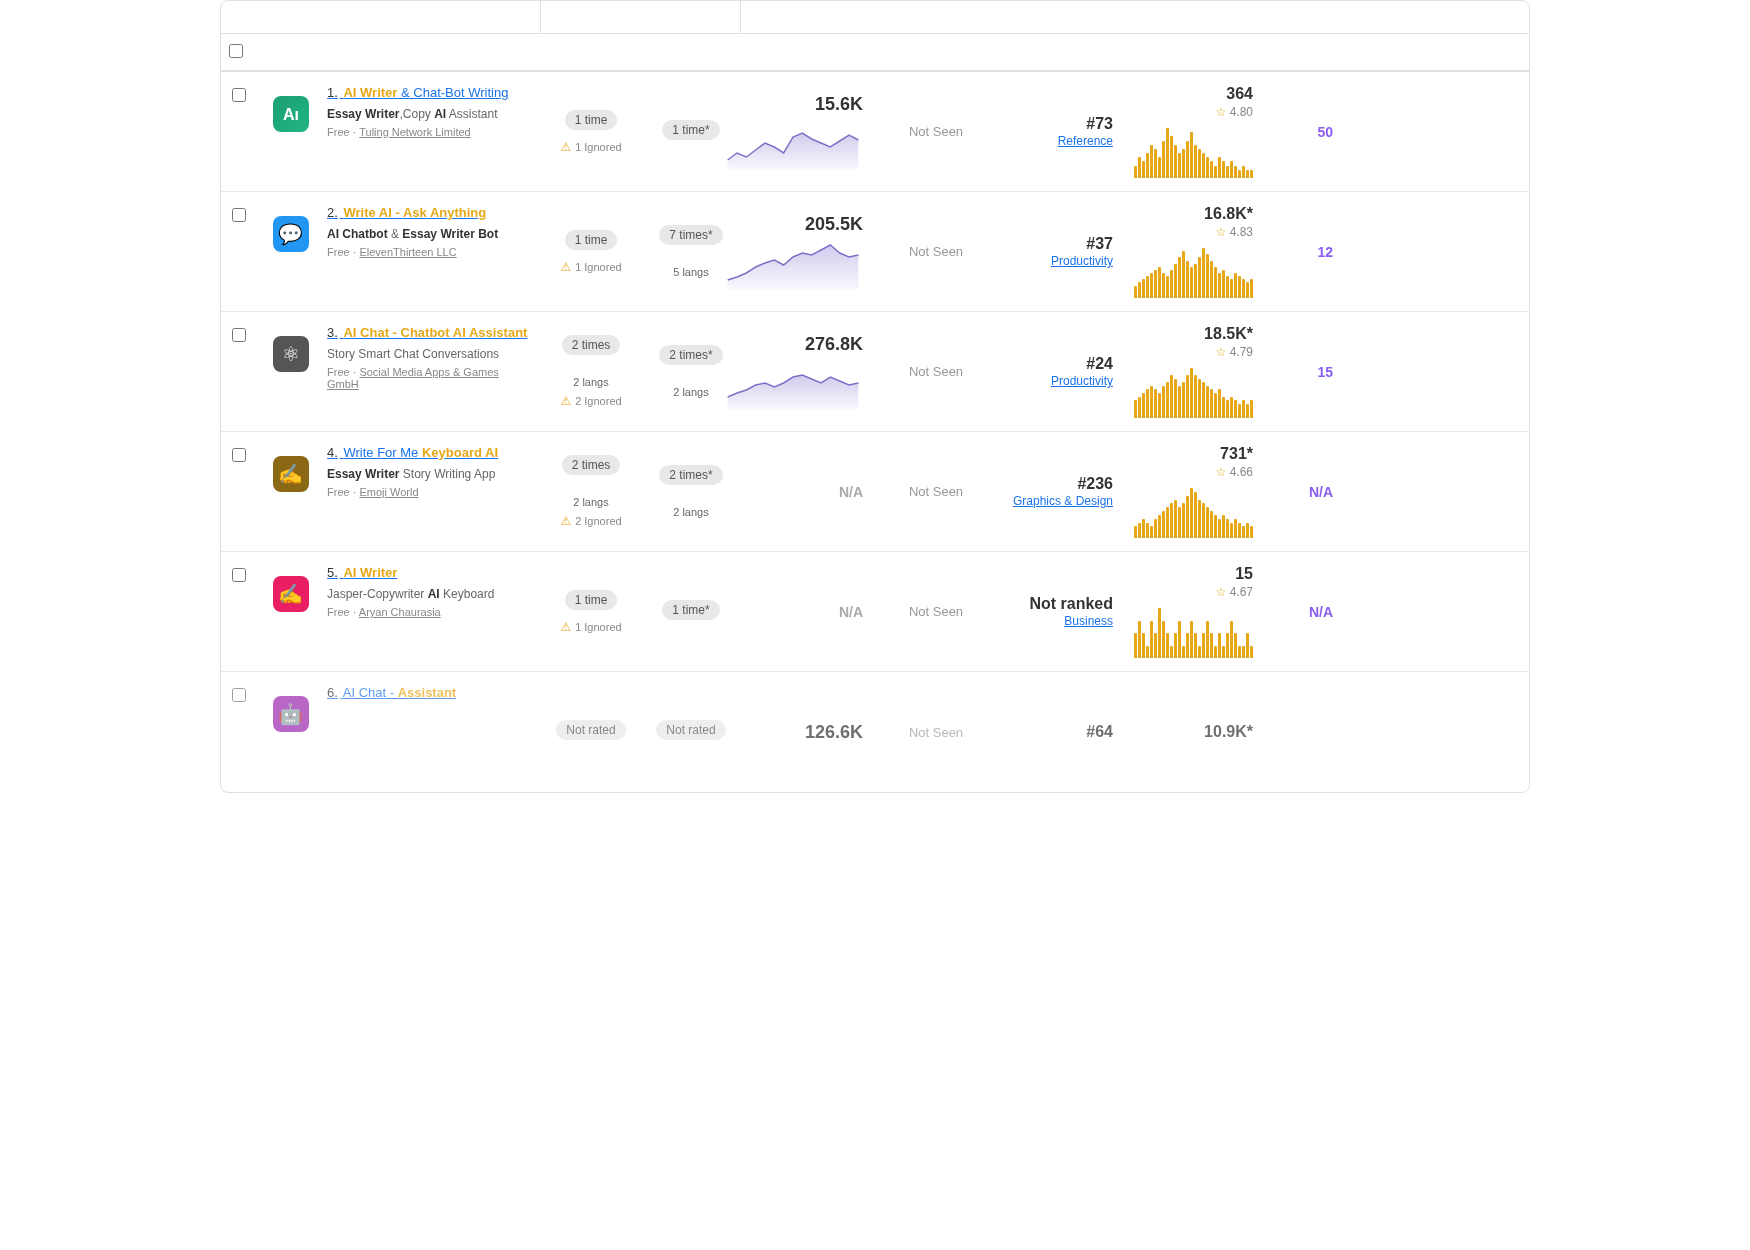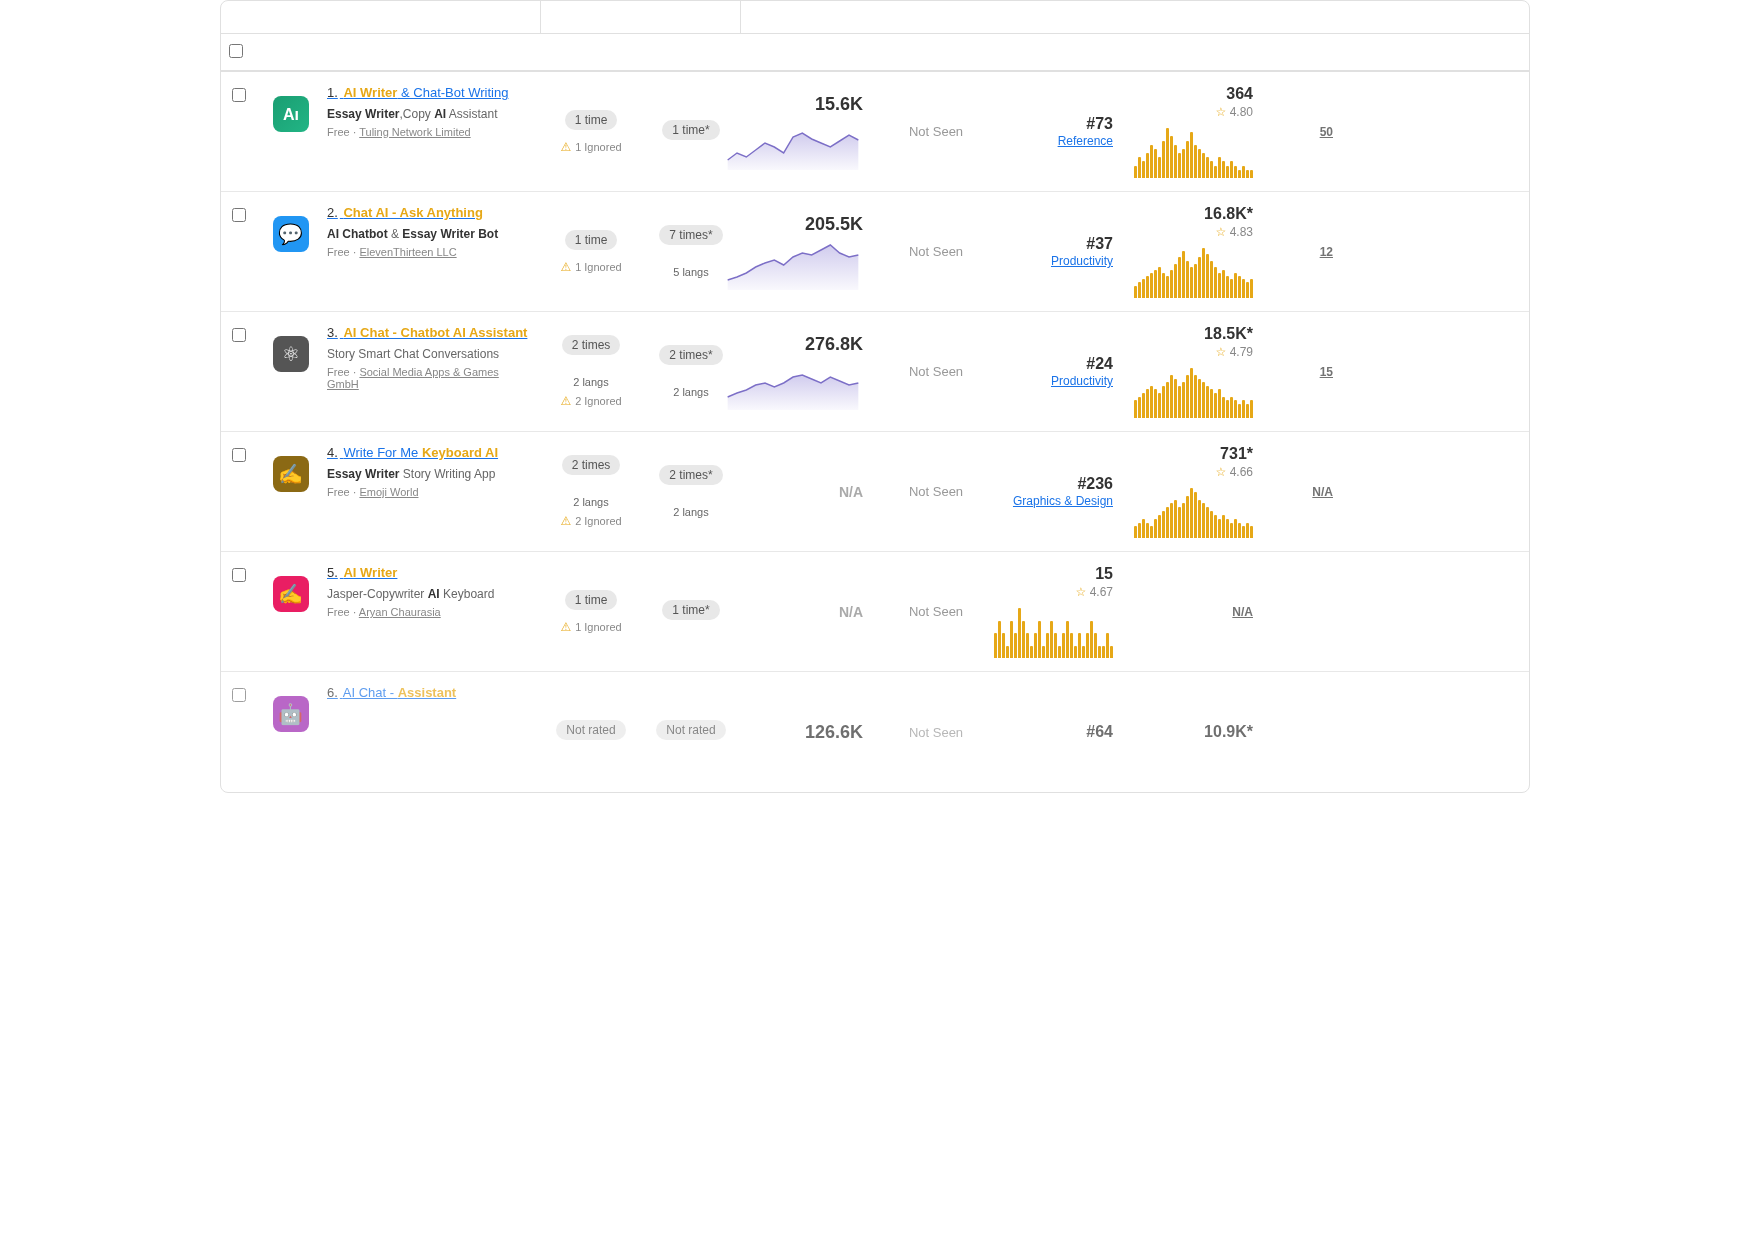--- a/index.html
+++ b/index.html
@@ -46,21 +46,21 @@
     .downloads { font-size: 18px; font-weight: 700; color: #333; text-align: right; }
     .na { color: #aaa; font-size: 14px; font-weight: 600; text-align: right; }
 
     .store-rank { font-size: 16px; font-weight: 700; color: #333; }
     .store-cat { font-size: 12px; color: #1a73e8; text-decoration: underline; text-align: right; }
 
     .ratings-count { font-size: 16px; font-weight: 700; color: #333; }
     .ratings-stars { font-size: 12px; color: #888; margin-top: 2px; }
     .ratings-stars .star { color: #e6a817; }
 
-    .dpr-val { font-size: 12px; font-weight: 700; color: #737373; text-decoration: underline; }
+    .dpr-val { font-size: 14px; font-weight: 700; color: #8b5cf6; }
 
     .bars-area { display: flex; align-items: flex-end; gap: 1px; height: 55px; margin-top: 4px; }
     .bar { background: #e6a817; border-radius: 1px 1px 0 0; }
 
     
     .sparkline { width: 140px; height: 55px; }
 
     input[type="checkbox"] { width: 14px; height: 14px; cursor: pointer; accent-color: #6c5fc7; }
 
     .row-number { font-size: 13px; color: #333; margin-right: 2px; }
@@ -198,21 +198,21 @@
     <div class="cell app-cell">
       <div class="app-icon">
             <svg width="36" height="36" viewBox="0 0 36 36">
               <rect width="36" height="36" rx="8" fill="#2196F3"></rect>
               <text x="18" y="25" text-anchor="middle" font-size="20" fill="white">💬</text>
             </svg>
           </div>
       <div class="app-info">
         <div class="app-name">
           <span class="row-number">2.</span>
-          <span class="highlight">Chat AI - Ask Anything</span>
+          <span class="highlight">Write AI - Ask Anything</span>
         </div>
         <div class="app-subtitle"><span class="bold">AI</span> <span class="bold">Chatbot</span> &amp; <span class="bold">Essay</span> <span class="bold">Writer</span> <span class="bold">Bot</span></div>
         <div class="app-meta">
           <span>Free</span>
            · <span class="underline">ElevenThirteen LLC</span>
         </div>
       </div>
     </div>
     <div class="cell center">
           <span class="badge">1 time</span>
@@ -500,20 +500,23 @@
     <div class="cell center">
           <span class="badge">1 time*</span>
         </div>
     <div class="cell right">
           <span class="na">N/A</span>
         </div>
     <div class="cell center">
       <span class="not-seen">Not Seen</span>
     </div>
     <div class="cell right">
+          <div style="text-align:right"><span class="store-rank">Not ranked</span><br><span class="store-cat">Business</span></div>
+        </div>
+    <div class="cell right">
           <span class="ratings-count">15</span>
           <span class="ratings-stars"><span class="star">☆</span> 4.67</span>
           <div class="bars-area">
             <div class="bar" style="width:3px;height:25px"></div>
             <div class="bar" style="width:3px;height:37.5px"></div>
             <div class="bar" style="width:3px;height:25px"></div>
             <div class="bar" style="width:3px;height:12.5px"></div>
             <div class="bar" style="width:3px;height:37.5px"></div>
             <div class="bar" style="width:3px;height:25px"></div>
             <div class="bar" style="width:3px;height:50px"></div>

